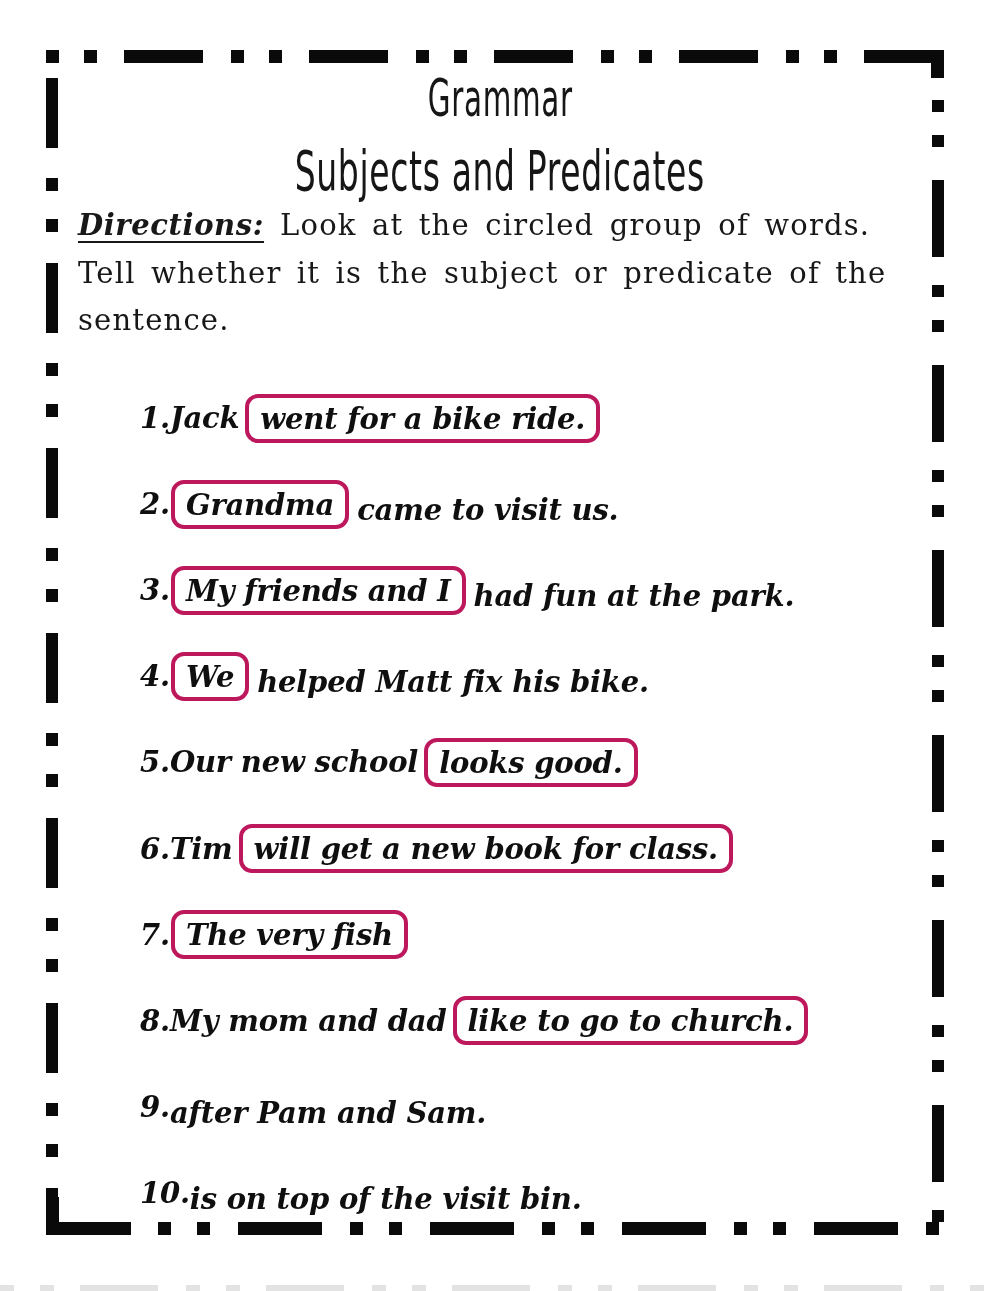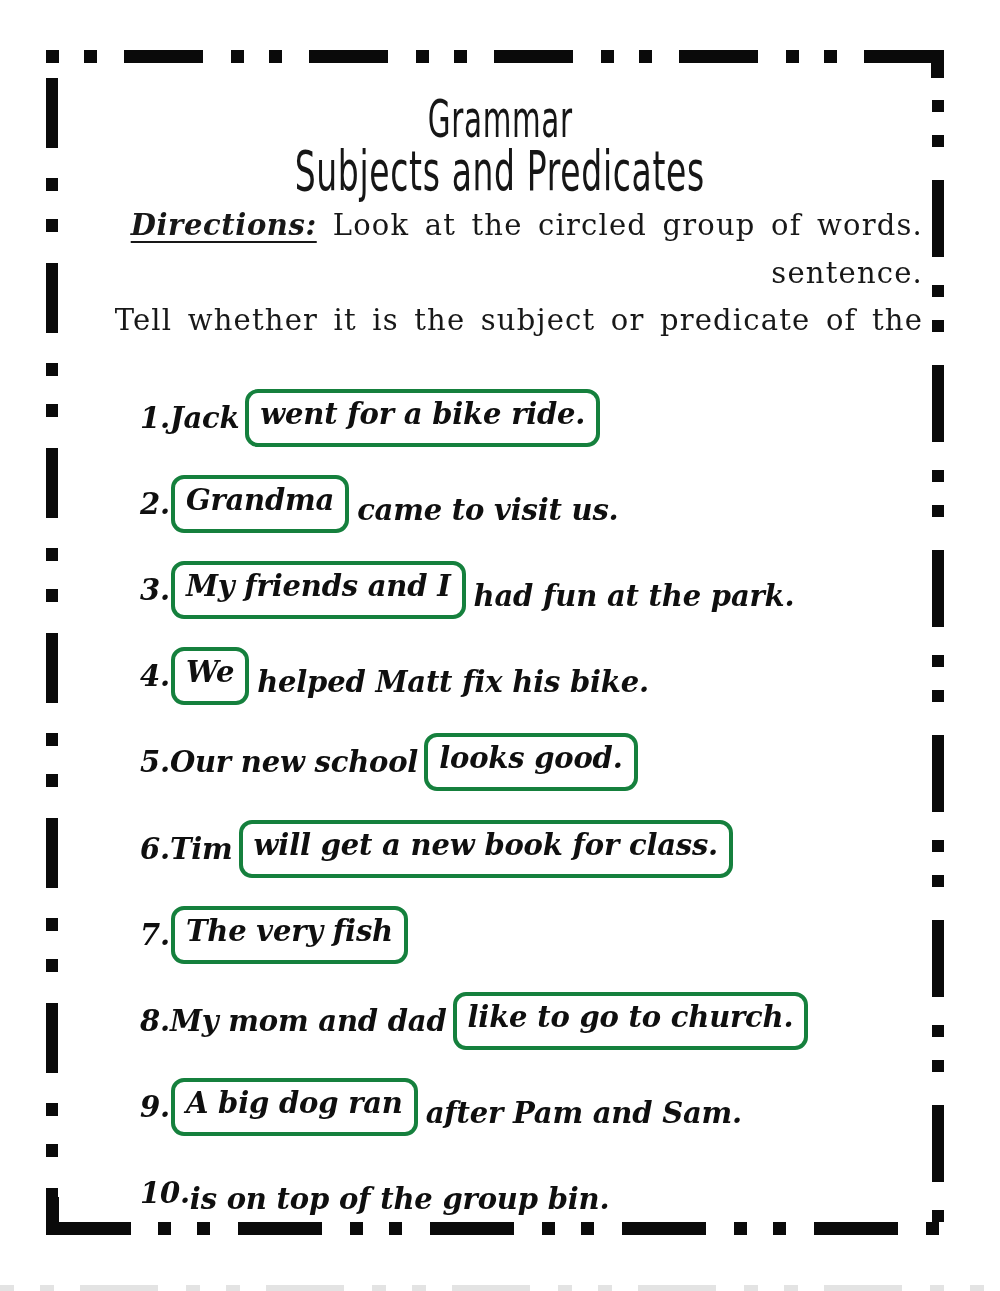--- a/index.html
+++ b/index.html
@@ -64,33 +64,33 @@
     position: absolute; left: 0; width: 100%;
     text-align: center; white-space: nowrap;
   }
   .hand {
     display: inline-block;
     font-family: "DejaVu Sans", sans-serif;
     font-weight: 400;
     color: #161616;
     transform-origin: center top;
   }
-  .title-row.t1 { top: 89px; }
+  .title-row.t1 { top: 68px; }
   .title-row.t1 .hand { font-size: 46px; transform: scale(0.64, 1.12); letter-spacing: 1px; }
   .title-row.t2 { top: 138px; }
   .title-row.t2 .hand { font-size: 50px; transform: scale(0.66, 1.12); letter-spacing: 1px; }
 
   
   .directions {
     position: absolute; left: 78px; top: 202px; width: 845px;
     font-size: 29px; line-height: 47.5px;
     letter-spacing: 1.2px; word-spacing: 5px;
     color: #181818;
   }
-  .directions .dline { display: block; text-align: right; }
+  .directions .dline { display: block; }
   .dir-label {
     font-weight: bold; font-style: italic;
     text-decoration: underline;
     text-underline-offset: 6px;
     margin-right: 16px;
     letter-spacing: 0.6px;
   }
 
   
   .sentences {
@@ -106,23 +106,23 @@
     font-size: 29px;
     letter-spacing: -0.2px;
     white-space: nowrap;
     color: #0f0f0f;
   }
   .num { flex: 0 0 auto; }
   .pre { flex: 0 0 auto; margin-right: 5px; }
   .pre:empty { margin-right: 0; }
   .wordbox {
     flex: 0 0 auto;
-    border: 4px solid #15803d;
+    border: 4px solid #be185d;
     border-radius: 13px;
-    padding: 4px 11px 12px 11px;
+    padding: 4px 11px 3px 11px;
     margin: 0 8px 0 1px;
   }
   .post { flex: 0 0 auto; margin-top: 12px; }
 </style>
 </head>
 <body>
 
 <div class="frame-edge edge-top"></div>
 <div class="frame-edge edge-bottom"></div>
 <div class="frame-edge edge-left"></div>
@@ -135,22 +135,22 @@
 
 <div class="title-row t1">
   <span class="hand">Grammar</span>
 </div>
 <div class="title-row t2">
   <span class="hand">Subjects and Predicates</span>
 </div>
 
 <div class="directions">
   <span class="dline"><span class="dir-label">Directions:</span><span>Look at the circled group of words.</span></span>
+  <span class="dline">Tell whether it is the subject or predicate of the</span>
   <span class="dline">sentence.</span>
-  <span class="dline">Tell whether it is the subject or predicate of the</span>
 </div>
 
 <div class="sentences">
 
   <div class="row">
     <span class="num">1.</span>
     <span class="pre">Jack</span>
     <span class="wordbox">went for a bike ride.</span>
     <span class="post"></span>
   </div>
@@ -199,23 +199,22 @@
   <div class="row">
     <span class="num">8.</span>
     <span class="pre">My mom and dad</span>
     <span class="wordbox">like to go to church.</span>
     <span class="post"></span>
   </div>
 
   <div class="row">
     <span class="num">9.</span>
     <span class="pre"></span>
-    <span class="wordbox">A big dog ran</span>
     <span class="post">after Pam and Sam.</span>
   </div>
 
   <div class="row">
     <span class="num">10.</span>
     <span class="pre"></span>
-    <span class="post">is on top of the group bin.</span>
+    <span class="post">is on top of the visit bin.</span>
   </div>
 
 </div>
 
 </body></html>

